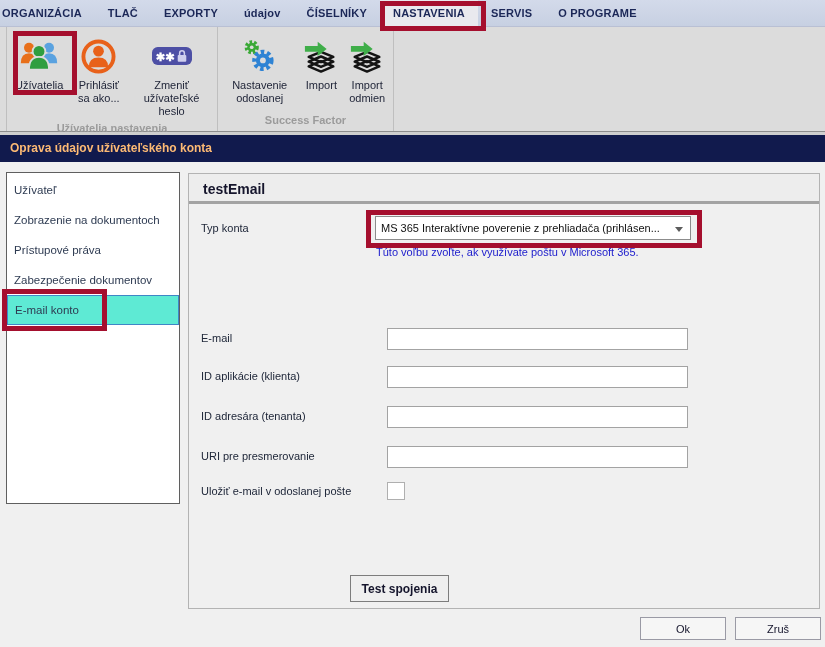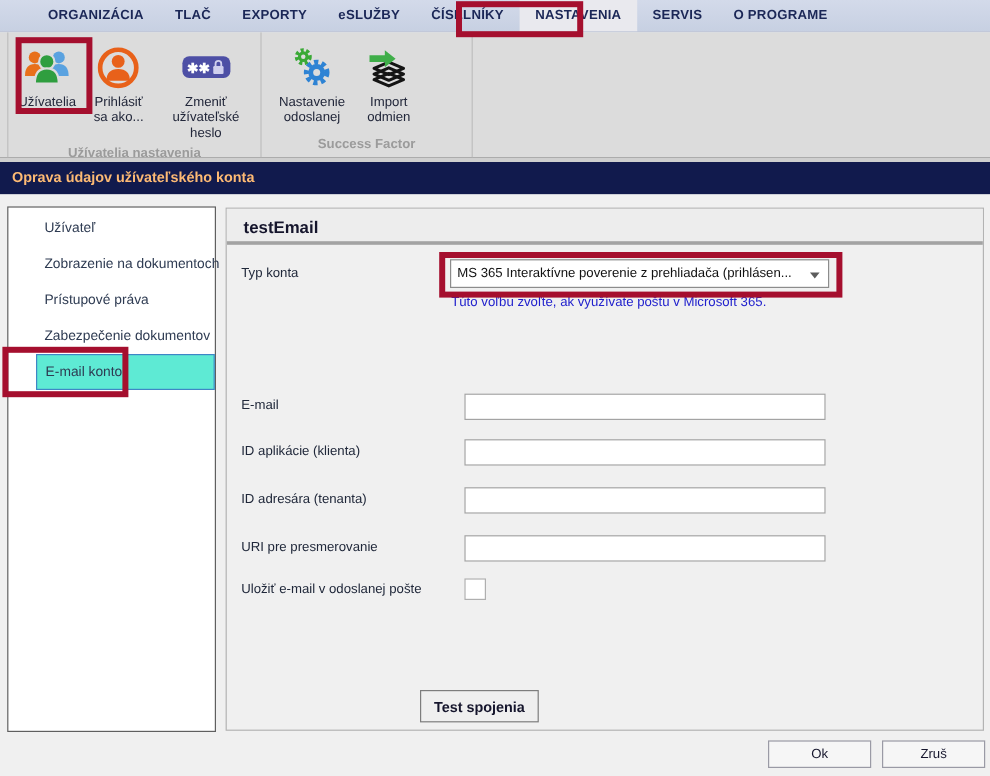--- a/index.html
+++ b/index.html
@@ -13,21 +13,21 @@
   .menubar {
     height:27px; display:flex; align-items:stretch;
     background:linear-gradient(#d3daea,#c7d0e2);
     border-bottom:1px solid #b9c0d4;
   }
   .menu-item {
     display:flex; align-items:center; padding:0 13px;
     font-size:11px; font-weight:bold; color:#1b2757; letter-spacing:.2px;
     white-space:nowrap; cursor:default;
   }
-  .menu-item:first-child { padding-left:18px;margin-left:22px; }
+  .menu-item:first-child { padding-left:2px; }
   .menu-item.active { background:#e9e9ee; }
 
   
   .ribbon { position:relative; height:104px; background:#dcdcdc; }
   .ribbon-group {
     position:absolute; top:0; bottom:0;
     border-right:1px solid #bfbfbf; border-left:1px solid #bfbfbf;
     display:flex; flex-direction:column;
   }
   .group-items { flex:1; display:flex; align-items:flex-start; padding:5px 2px 0 2px; }
@@ -49,22 +49,22 @@
   
   .titlebar {
     height:27px; background:#111a4d; color:#fdba74;
     font-size:12px; font-weight:bold; line-height:27px; padding-left:10px;
   }
 
   
   .content { position:absolute; left:0; top:162px; width:825px; height:485px; background:#f0f0f0; }
 
   .sidebar {
-    position:absolute; left:6px; top:10px; width:174px; height:438px;
-    background:#ffffff; border:1px solid #5f5f5f; padding-top:2px;padding-left:23px;
+    position:absolute; left:6px; top:10px; width:174px; height:332px;
+    background:#ffffff; border:1px solid #5f5f5f; padding-top:2px;
   }
   .side-item {
     height:30px; line-height:30px; padding-left:7px;
     font-size:11.5px; color:#2e3b52; cursor:pointer; white-space:nowrap;
   }
   .side-item.selected { background:#5eead4; border:1px solid #3f86c6; line-height:28px; }
 
   .panel {
     position:absolute; left:188px; top:11px; width:632px; height:436px;
     background:#f0f0f0; border:1px solid #b3b3b3;
@@ -119,21 +119,21 @@
   .rb-sidebar  { left:2px;   top:289px; width:105px; height:42px; }
   .rb-combo    { left:366px; top:210px; width:336px; height:38px; }
 </style>
 </head>
 <body>
 
 <div class="menubar">
   <div class="menu-item">ORGANIZÁCIA</div>
   <div class="menu-item">TLAČ</div>
   <div class="menu-item">EXPORTY</div>
-  <div class="menu-item">eSLUŽBY</div>
+  <div class="menu-item">údajov</div>
   <div class="menu-item">ČÍSELNÍKY</div>
   <div class="menu-item active">NASTAVENIA</div>
   <div class="menu-item">SERVIS</div>
   <div class="menu-item">O PROGRAME</div>
 </div>
 
 <div class="ribbon">
 
   <div class="ribbon-group" style="left:6px; width:212px;">
     <div class="group-items">
@@ -183,31 +183,44 @@
             <circle cx="10" cy="8.5" r="5.6" fill="none" stroke="#39a935" stroke-width="3.4" stroke-dasharray="2.6 2.1"></circle>
             <circle cx="10" cy="8.5" r="4.6" fill="#39a935"></circle>
             <circle cx="10" cy="8.5" r="1.9" fill="#dcdcdc"></circle>
             <circle cx="21.5" cy="22" r="8.8" fill="none" stroke="#2e83d4" stroke-width="4.4" stroke-dasharray="3.6 2.9"></circle>
             <circle cx="21.5" cy="22" r="7.2" fill="#2e83d4"></circle>
             <circle cx="21.5" cy="22" r="3" fill="#dcdcdc"></circle>
           </svg>
         </div>
         <div class="ribbon-label">Nastavenie odoslanej</div>
       </div>
-      <div class="ribbon-item" style="width:48px;">
+      <div class="ribbon-item" style="width:44px;">
         <div class="ribbon-icon-box">
           <svg width="38" height="35" viewBox="0 0 40 37">
             <g stroke="#141414" stroke-width="2.6" fill="none" stroke-linejoin="round">
               <path d="M7 19 L20 13.5 L33 19 L20 24.5 Z"></path>
               <path d="M7 24 L20 18.5 L33 24 L20 29.5 Z"></path>
               <path d="M7 29 L20 23.5 L33 29 L20 34.5 Z"></path>
             </g>
             <path d="M3 7.5 h13.5 v-4.5 l9.5 7.5 -9.5 7.5 v-4.5 H3 z" fill="#3fae49"></path>
           </svg>
         </div>
+        <div class="ribbon-label">Import</div>
+      </div>
+      <div class="ribbon-item" style="width:48px;">
+        <div class="ribbon-icon-box">
+          <svg width="38" height="35" viewBox="0 0 40 37">
+            <g stroke="#141414" stroke-width="2.6" fill="none" stroke-linejoin="round">
+              <path d="M7 19 L20 13.5 L33 19 L20 24.5 Z"></path>
+              <path d="M7 24 L20 18.5 L33 24 L20 29.5 Z"></path>
+              <path d="M7 29 L20 23.5 L33 29 L20 34.5 Z"></path>
+            </g>
+            <path d="M3 7.5 h13.5 v-4.5 l9.5 7.5 -9.5 7.5 v-4.5 H3 z" fill="#3fae49"></path>
+          </svg>
+        </div>
         <div class="ribbon-label">Import odmien</div>
       </div>
     </div>
     <div class="group-label">Success Factor</div>
   </div>
 </div>
 
 <div class="ribbon-sep"></div>
 
 <div class="titlebar">Oprava údajov užívateľského konta</div>

